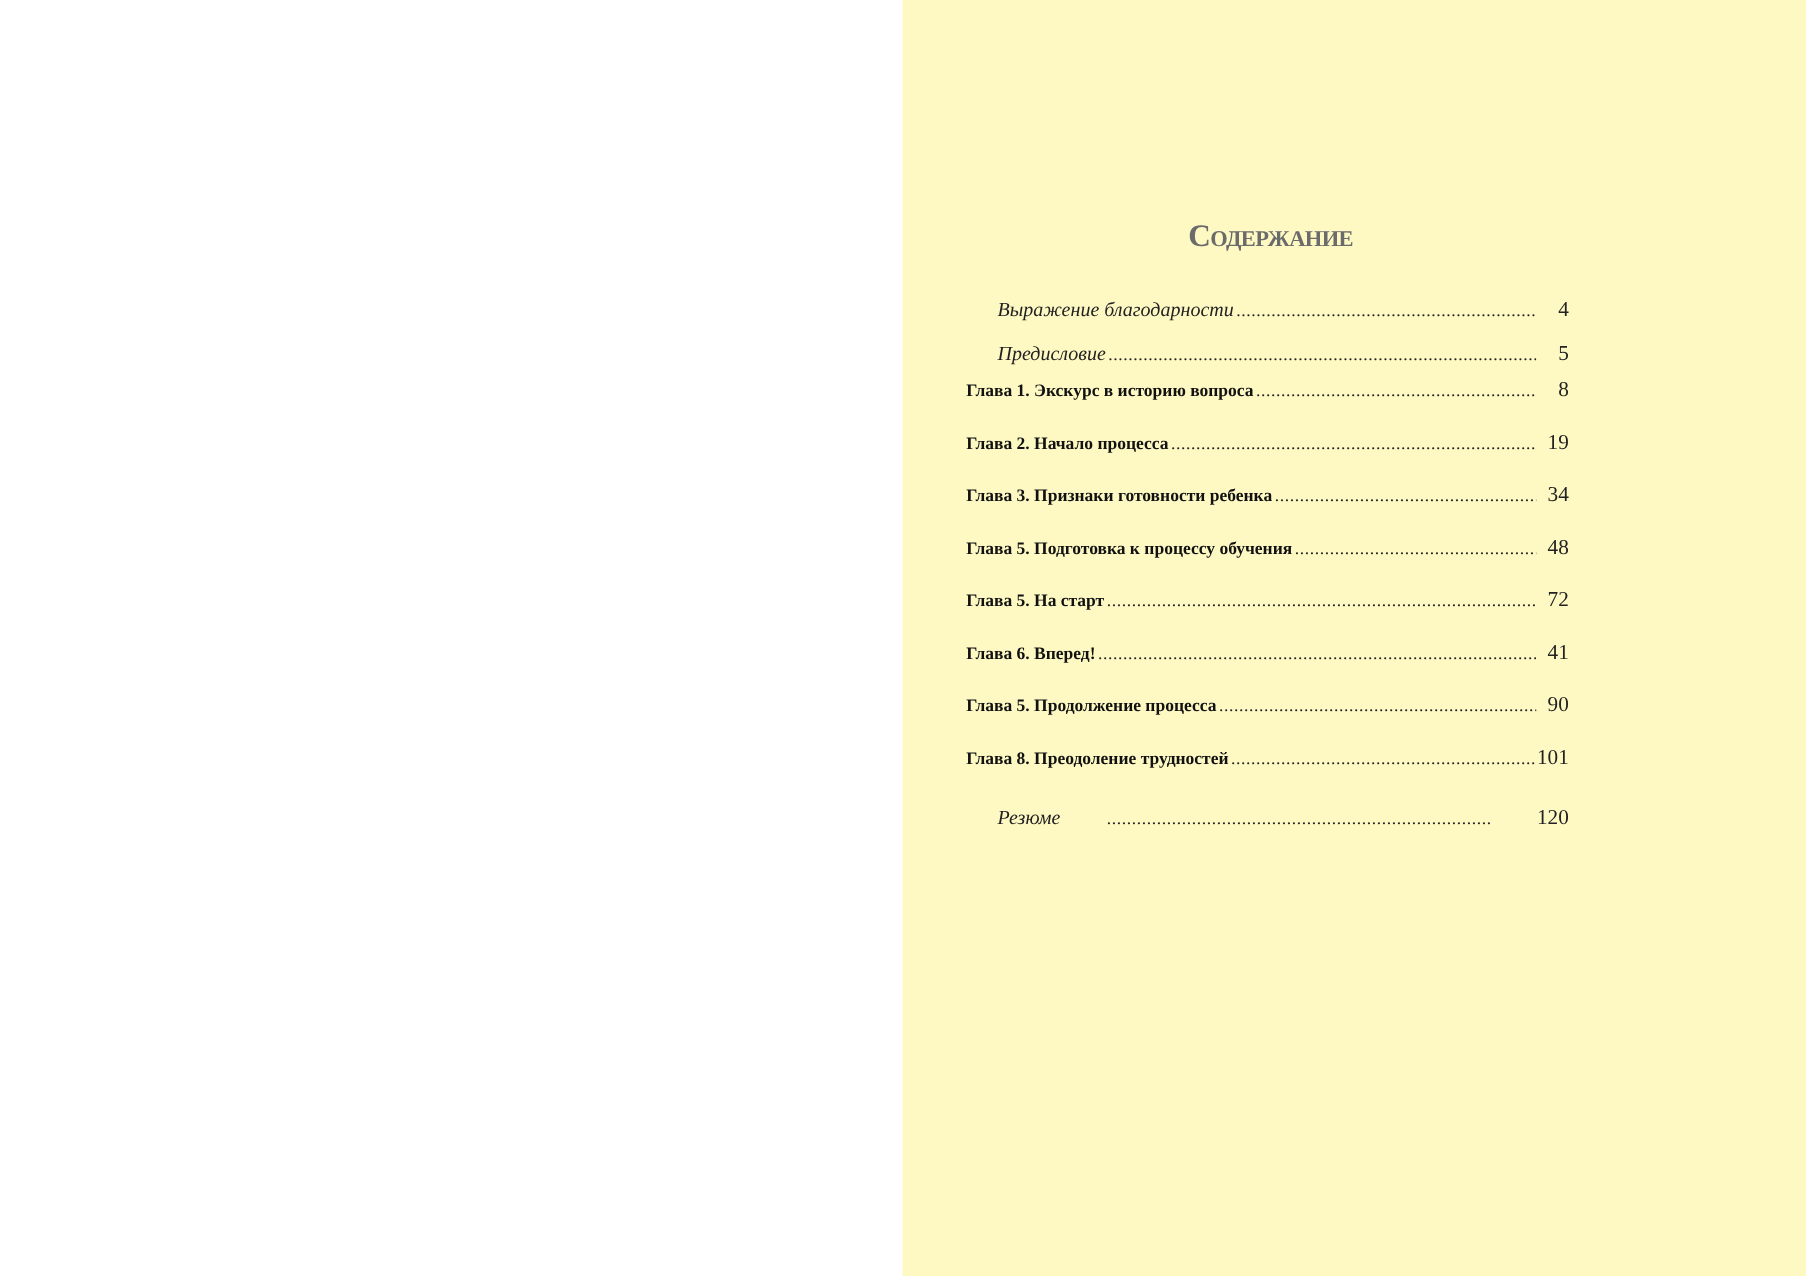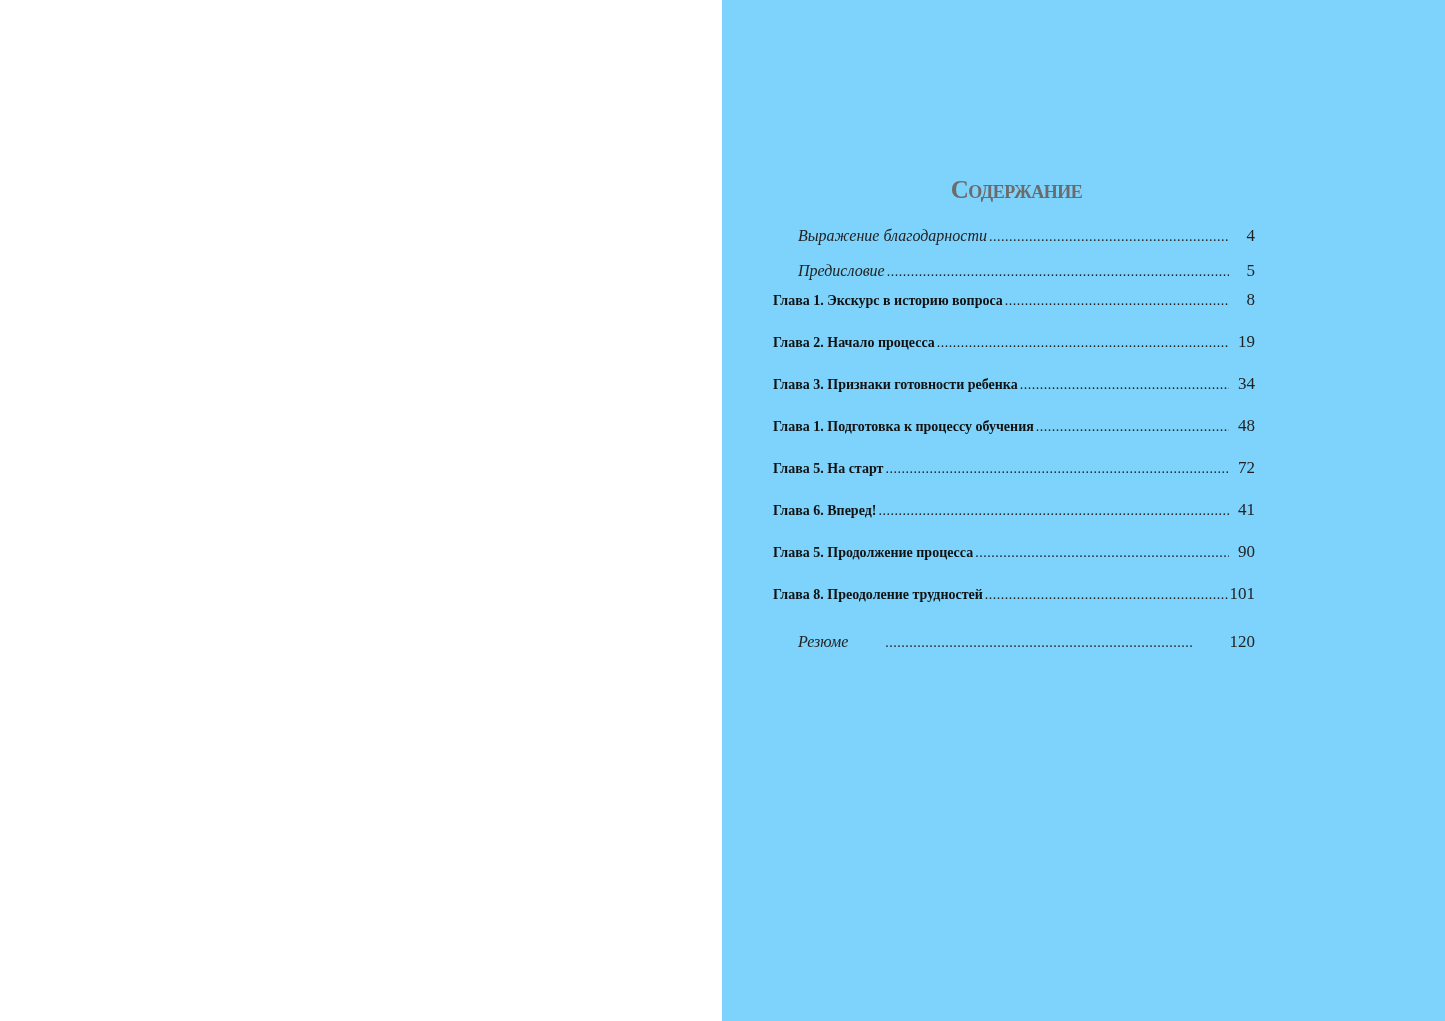--- a/index.html
+++ b/index.html
@@ -23,21 +23,21 @@
     .left-page {
       position: absolute;
       left: 0; top: 0;
       width: 722px; height: 1021px;
       background: #ffffff;
     }
     .right-page {
       position: absolute;
       left: 722px; top: 0;
       width: 723px; height: 1021px;
-      background: #7dd3fc;
+      background: #fef9c3;
     }
     .toc-title {
       position: absolute;
       left: 0;
       width: 100%;
       top: 176px;
       
       text-align: center;
       padding-left: 0;
       font-variant: small-caps;
@@ -57,20 +57,21 @@
       width: 482px; 
       top: 0;
     }
     .toc-row {
       position: absolute;
       left: 0;
       width: 482px;
       display: flex;
       align-items: baseline;
       white-space: nowrap;
+      margin-top: 12px;
     }
     .toc-row .label {
       flex: 0 0 auto;
     }
     .toc-row .leader {
       flex: 1 1 auto;
       overflow: hidden;
       margin: 0 2px 0 2px;
       font-weight: normal;
       font-style: normal;
@@ -142,21 +143,21 @@
         <span class="page">19</span>
       </div>
 
       <div class="toc-row major" style="top:374px;">
         <span class="label">Глава 3. Признаки готовности ребенка</span>
         <span class="leader"></span>
         <span class="page">34</span>
       </div>
 
       <div class="toc-row major" style="top:416px;">
-        <span class="label">Глава 1. Подготовка к процессу обучения</span>
+        <span class="label">Глава 5. Подготовка к процессу обучения</span>
         <span class="leader"></span>
         <span class="page">48</span>
       </div>
 
       <div class="toc-row major" style="top:458px;">
         <span class="label">Глава 5. На старт</span>
         <span class="leader"></span>
         <span class="page">72</span>
       </div>
 

